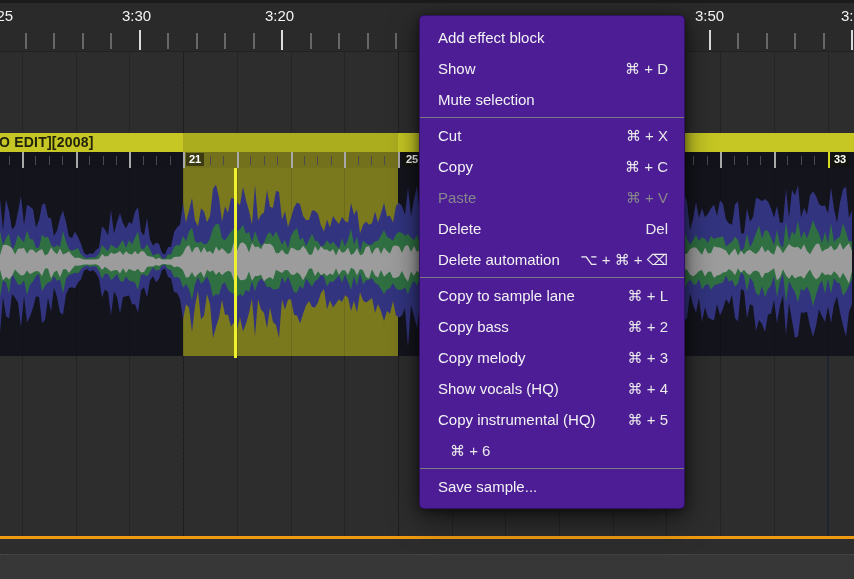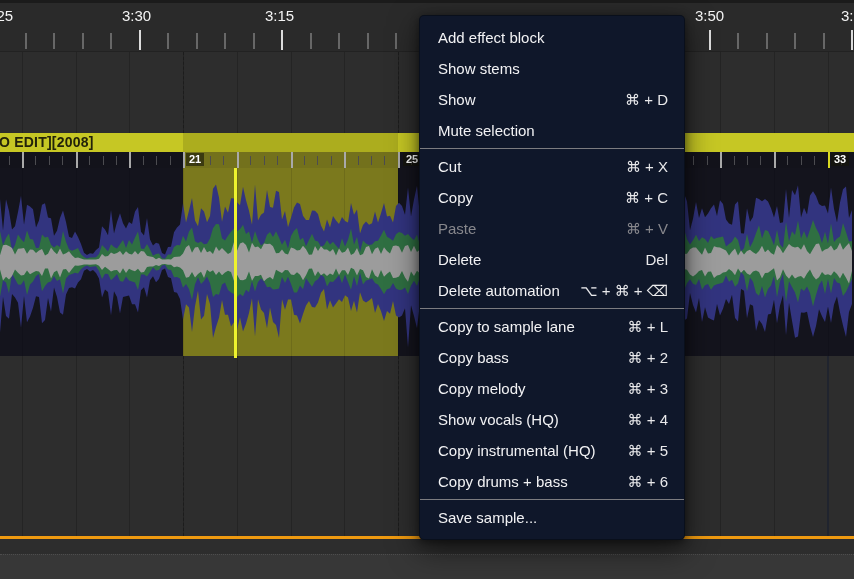--- a/index.html
+++ b/index.html
@@ -68,21 +68,21 @@
 </head>
 <body>
 
 <div id="stage">
 
   <div id="time-ruler">
     <div class="topstrip"></div>
     <div id="time-labels" style="left:0;top:0;width:854px;height:52px;">
         <div class="time-label" style="left: -16px;">3:25</div>
         <div class="time-label" style="left: 122px;">3:30</div>
-        <div class="time-label" style="left: 265px;">3:15</div>
+        <div class="time-label" style="left: 265px;">3:20</div>
         <div class="time-label" style="left: 695px;">3:50</div>
         <div class="time-label" style="left: 841px;">3:55</div>
       </div>
     <div id="time-ticks" style="left:0;top:0;width:854px;height:52px;">
         <div class="t-tick" style="left: 24.5px;"></div>
         <div class="t-tick" style="left: 53px;"></div>
         <div class="t-tick" style="left: 81.5px;"></div>
         <div class="t-tick" style="left: 110px;"></div>
         <div class="t-tick major" style="left: 138.5px;"></div>
         <div class="t-tick" style="left: 167px;"></div>
@@ -262,26 +262,23 @@
       <div class="gridline" style="left: 827.5px;"></div>
       <div class="sel-edge" style="left: 183px;"></div>
       <div class="sel-edge" style="left: 398px;"></div>
       <div class="marker-line" style="left: 827px;"></div>
     </div>
 
   <div id="orange-line" style="background: rgb(239, 154, 16);"></div>
   <div id="strip-a"></div>
   <div id="strip-b"></div>
 
-  <div id="context-menu" style="background: #0f172a;">
+  <div id="context-menu" style="background: #4c1d95;">
       <div class="mi">
         <span class="mi-label">Add effect block</span>
-      </div>
-      <div class="mi">
-        <span class="mi-label">Show stems</span>
       </div>
       <div class="mi">
         <span class="mi-label">Show</span>
         <span class="mi-sc">⌘ + D</span>
       </div>
       <div class="mi">
         <span class="mi-label">Mute selection</span>
       </div>
       <div class="menu-sep"></div>
       <div class="mi">
@@ -319,21 +316,20 @@
       </div>
       <div class="mi">
         <span class="mi-label">Show vocals (HQ)</span>
         <span class="mi-sc">⌘ + 4</span>
       </div>
       <div class="mi">
         <span class="mi-label">Copy instrumental (HQ)</span>
         <span class="mi-sc">⌘ + 5</span>
       </div>
       <div class="mi">
-        <span class="mi-label">Copy drums + bass</span>
         <span class="mi-sc">⌘ + 6</span>
       </div>
       <div class="menu-sep"></div>
       <div class="mi">
         <span class="mi-label">Save sample...</span>
       </div>
     </div>
 
 </div>
 

